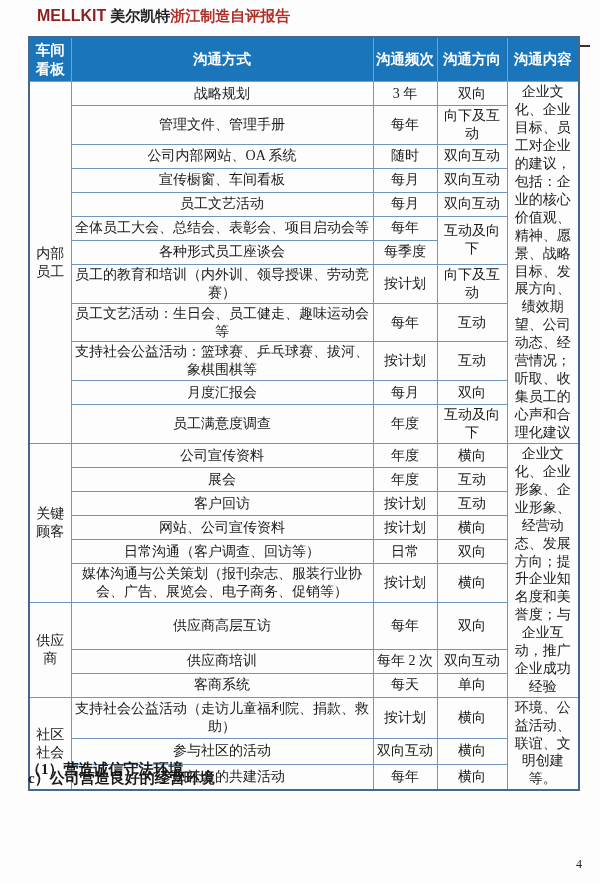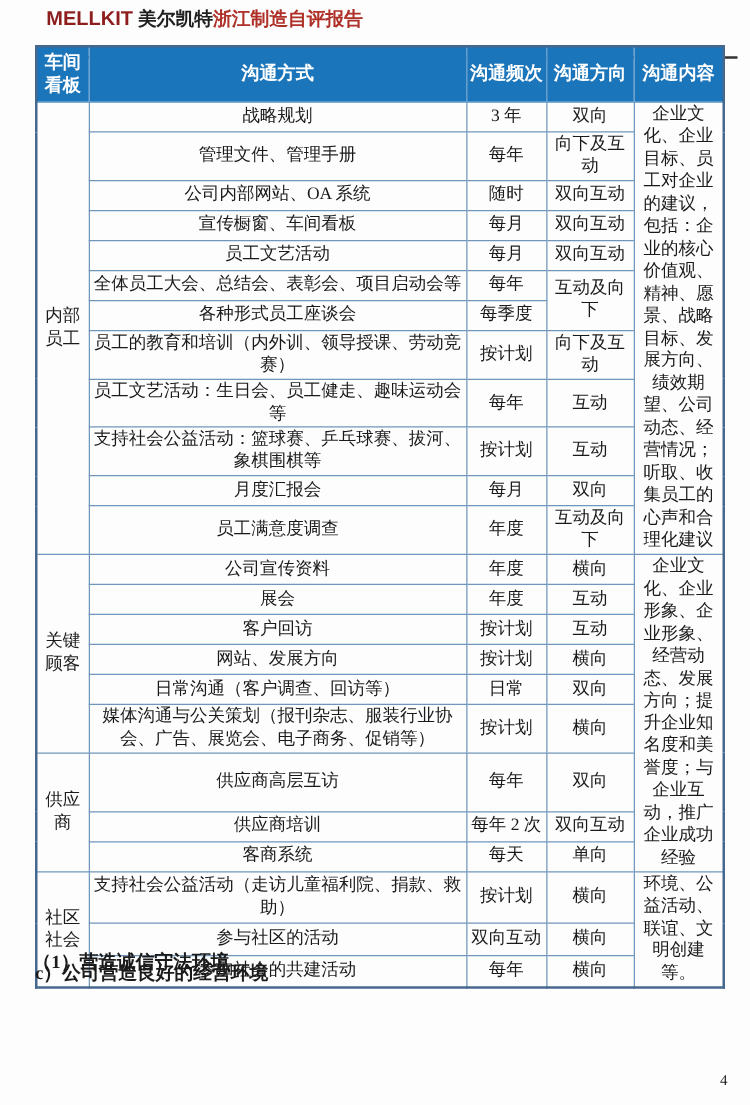--- a/index.html
+++ b/index.html
@@ -158,21 +158,21 @@
           <td class="method-cell">展会</td>
           <td class="freq-cell">年度</td>
           <td class="dir-cell">互动</td>
         </tr>
         <tr>
           <td class="method-cell">客户回访</td>
           <td class="freq-cell">按计划</td>
           <td class="dir-cell">互动</td>
         </tr>
         <tr>
-          <td class="method-cell">网站、发展方向</td>
+          <td class="method-cell">网站、公司宣传资料</td>
           <td class="freq-cell">按计划</td>
           <td class="dir-cell">横向</td>
         </tr>
         <tr>
           <td class="method-cell">日常沟通（客户调查、回访等）</td>
           <td class="freq-cell">日常</td>
           <td class="dir-cell">双向</td>
         </tr>
         <tr>
           <td class="method-cell">媒体沟通与公关策划（报刊杂志、服装行业协会、广告、展览会、电子商务、促销等）</td>

